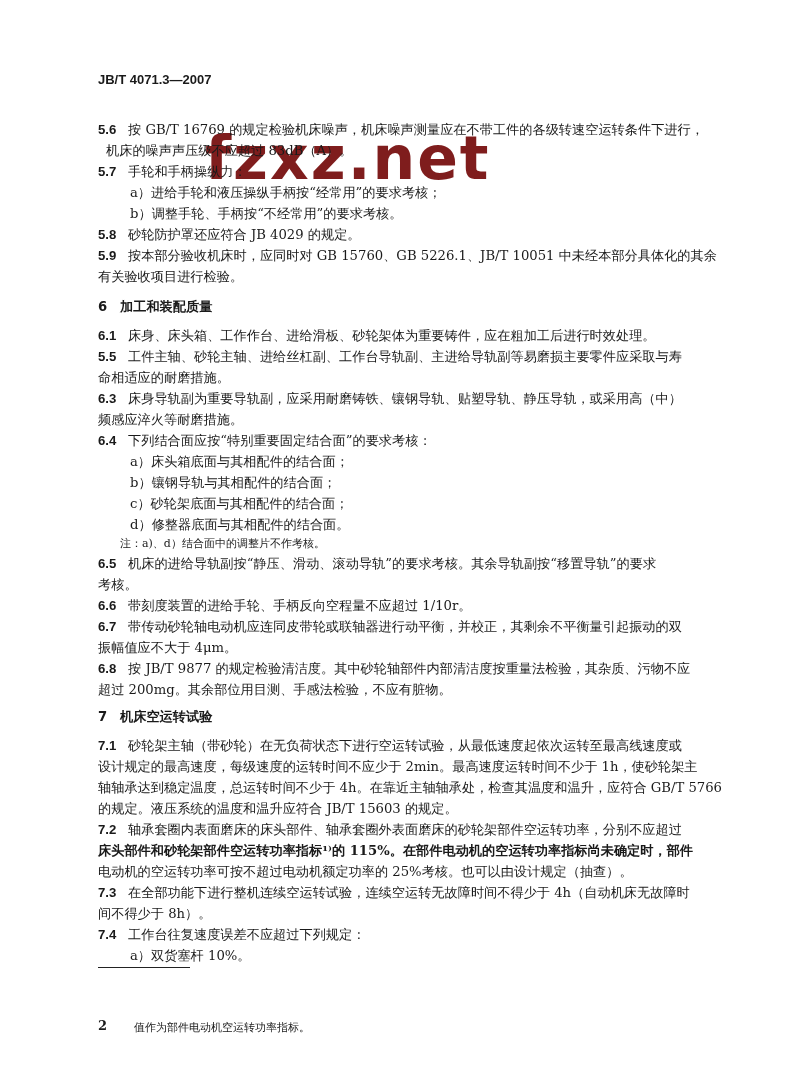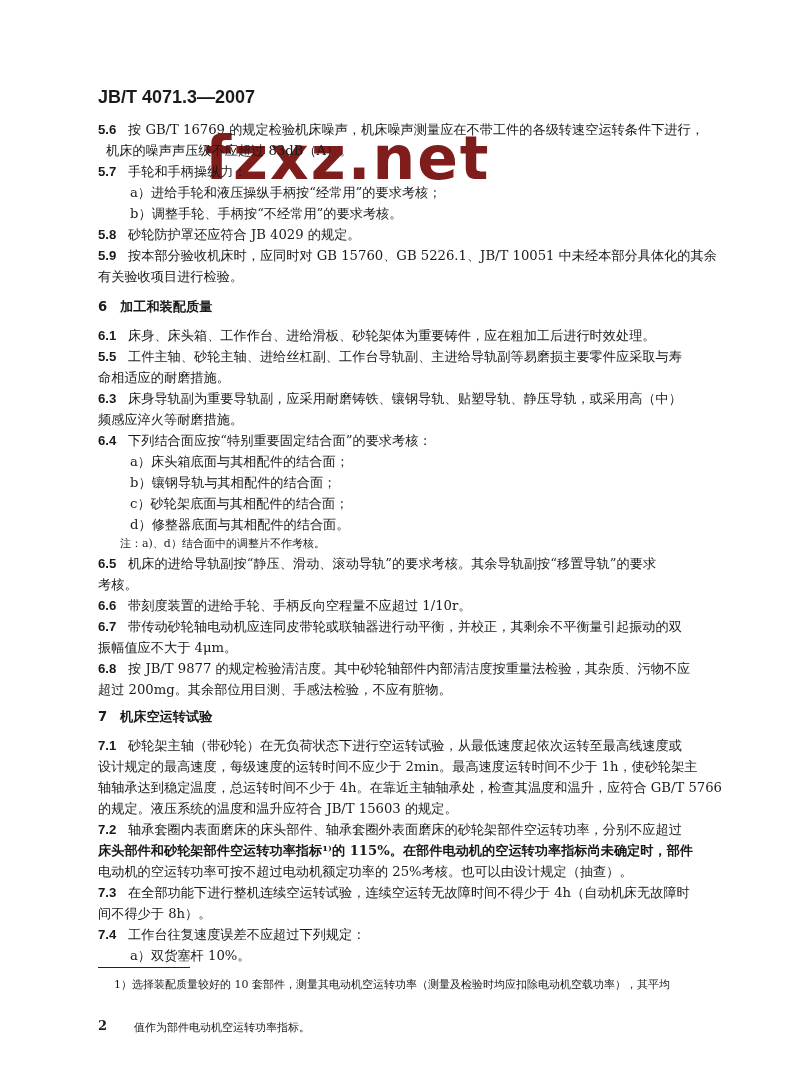--- a/index.html
+++ b/index.html
@@ -9,22 +9,22 @@
     color: #1a1a1a;
   }
   .page { position: absolute; left: 0; top: 0; width: 800px; height: 1090px; }
   .watermark {
     position: absolute; left: 205px; top: 128px;
     font-family: "DejaVu Sans", "Liberation Sans", sans-serif;
     font-weight: bold; font-size: 60px; letter-spacing: 2px;
     color: #7f1d1d; z-index: 0; line-height: 1; text-align: center;
   }
   .header-code {
-    position: absolute; left: 98px; top: 87px;
-    font-family: "Liberation Sans", sans-serif; font-weight: bold; font-size: 18px;
+    position: absolute; left: 98px; top: 72px;
+    font-family: "Liberation Sans", sans-serif; font-weight: bold; font-size: 13px;
   }
   .line { position: absolute; font-size: 13.2px; line-height: 20px; white-space: nowrap; }
   .num { display: inline-block; width: 30px; font-family: "Liberation Sans", sans-serif; font-weight: bold; }
   .sec { font-family: "DejaVu Sans", "Liberation Sans", sans-serif; font-weight: bold; }
   .note { font-size: 11px; }
   .fn { font-size: 11px; }
   .footrule { position: absolute; left: 98px; top: 967px; width: 92px; border-top: 1px solid #222; }
   .pageno { position: absolute; left: 98px; top: 1018px; font-size: 13px; font-weight: bold; }
 </style>
 </head>
@@ -68,16 +68,15 @@
       <div class="line" style="left: 98px; top: 799px;"><span>的规定。液压系统的温度和温升应符合 JB/T 15603 的规定。</span></div>
       <div class="line" style="left: 98px; top: 820px;"><span class="num">7.2</span><span>轴承套圈内表面磨床的床头部件、轴承套圈外表面磨床的砂轮架部件空运转功率，分别不应超过</span></div>
       <div class="line" style="left: 98px; top: 841px; font-weight: bold;"><span>床头部件和砂轮架部件空运转功率指标¹⁾的 115%。在部件电动机的空运转功率指标尚未确定时，部件</span></div>
       <div class="line" style="left: 98px; top: 862px;"><span>电动机的空运转功率可按不超过电动机额定功率的 25%考核。也可以由设计规定（抽查）。</span></div>
       <div class="line" style="left: 98px; top: 883px;"><span class="num">7.3</span><span>在全部功能下进行整机连续空运转试验，连续空运转无故障时间不得少于 4h（自动机床无故障时</span></div>
       <div class="line" style="left: 98px; top: 904px;"><span>间不得少于 8h）。</span></div>
       <div class="line" style="left: 98px; top: 925px;"><span class="num">7.4</span><span>工作台往复速度误差不应超过下列规定：</span></div>
       <div class="line" style="left: 130px; top: 946px;"><span>a）双货塞杆 10%。</span></div>
     </div>
   <div class="footrule"></div>
-  <div class="line fn" style="left:114px; top:975px;">1）选择装配质量较好的 10 套部件，测量其电动机空运转功率（测量及检验时均应扣除电动机空载功率），其平均</div>
   <div class="line fn" style="left:134px; top:994px;margin-top:24px;">值作为部件电动机空运转功率指标。</div>
   <div class="pageno">2</div>
 </div>
 
 </body></html>

